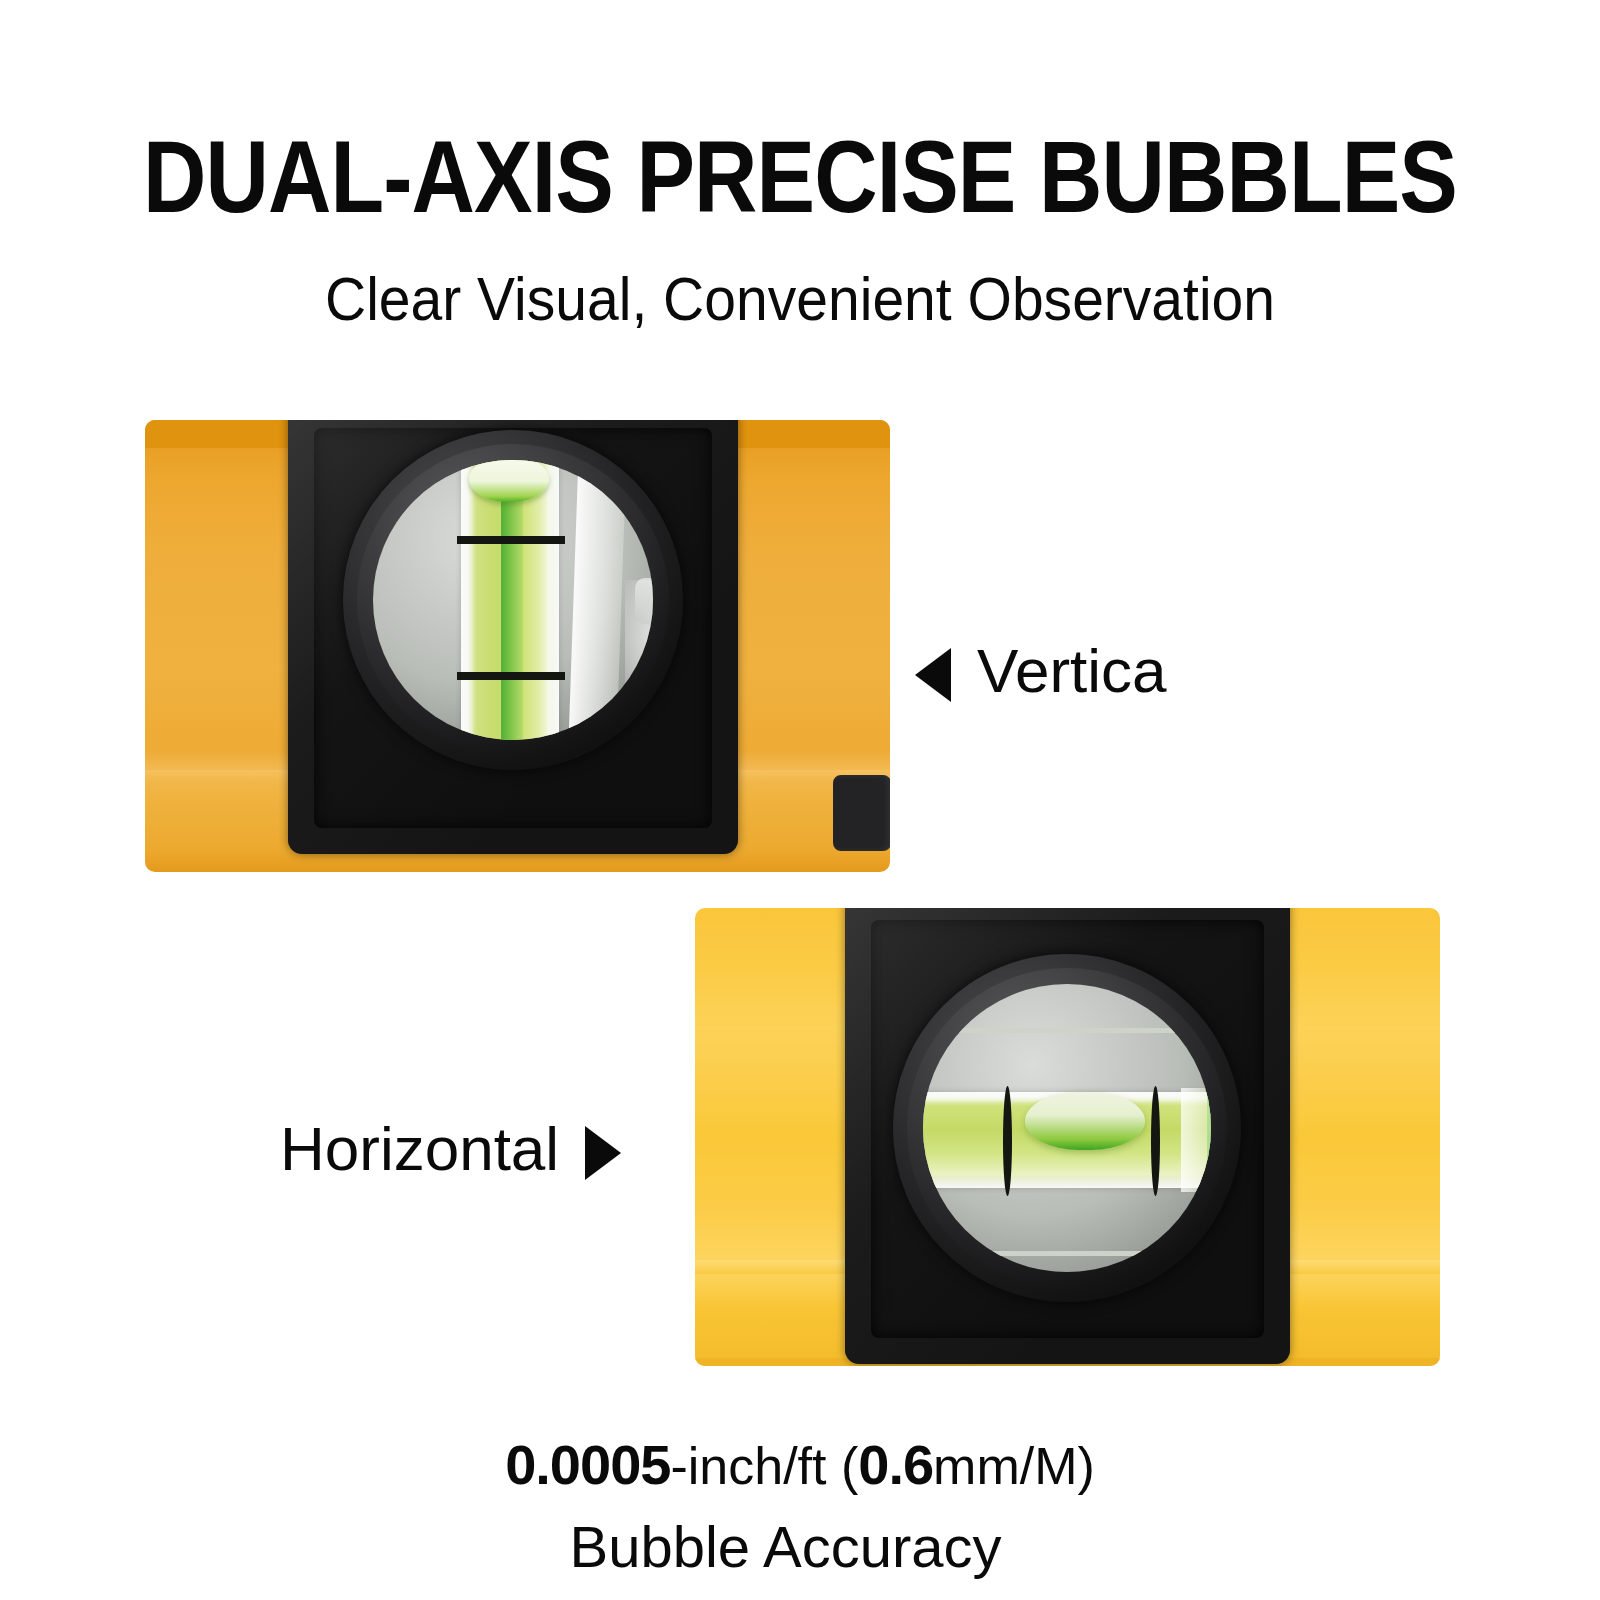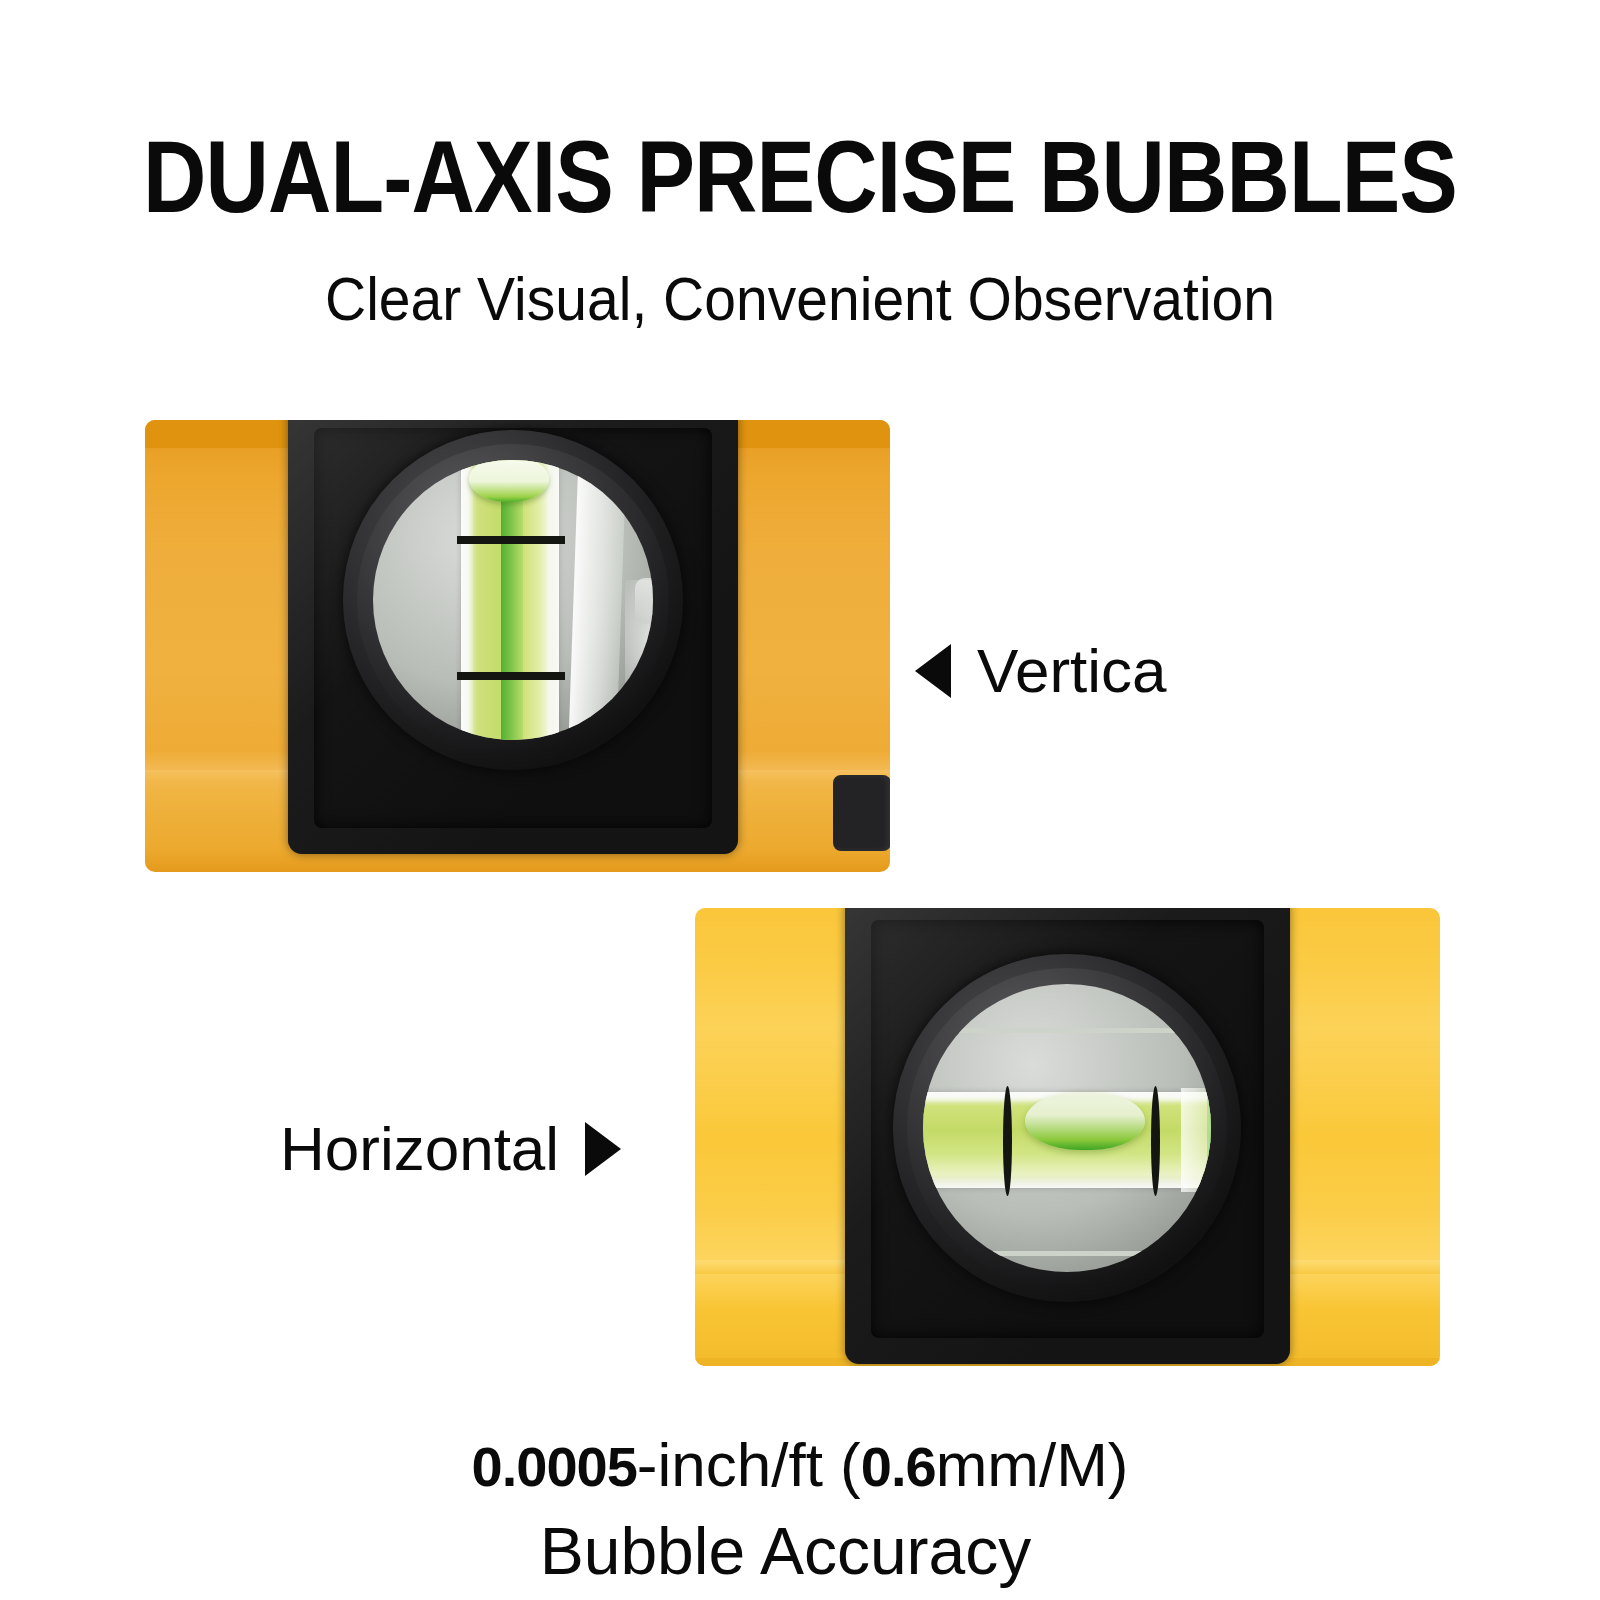--- a/index.html
+++ b/index.html
@@ -304,21 +304,21 @@
     position: absolute;
     right: 4px; top: -110px;
     width: 10px; height: 320px;
     background: linear-gradient(to bottom, rgba(90,190,60,.0), rgba(90,190,60,.8), rgba(90,190,60,.0));
   }
 
   
   .callout {
     position: absolute;
     display: flex;
-    align-items: center;
+    align-items: flex-end;
     font-size: 62px;
     font-weight: 400;
     line-height: 1;
     white-space: nowrap;
   }
   #callout-vertical { left: 915px; top: 640px; }
   #callout-horizontal { left: 280px; top: 1118px; }
   .tri {
     width: 0; height: 0;
     border-top: 27px solid transparent;
@@ -336,28 +336,28 @@
     text-align: center;
     font-size: 60px;
     line-height: 1;
     white-space: nowrap;
   }
   .accuracy .big {
     font-weight: 700;
     font-size: 56px;
     letter-spacing: -1px;
   }
-  .accuracy .small { font-weight: 400; font-size: 62px; }
+  .accuracy .small { font-weight: 400; font-size: 52px; }
   .accuracy-sub {
     position: absolute;
     left: 0;
     top: 1518px;
     width: 1571px;
     text-align: center;
-    font-size: 66px;
+    font-size: 58px;
     font-weight: 400;
     line-height: 1;
     white-space: nowrap;
   }
 </style>
 </head>
 <body>
 
 <div class="headline">DUAL-AXIS PRECISE BUBBLES</div>
 

